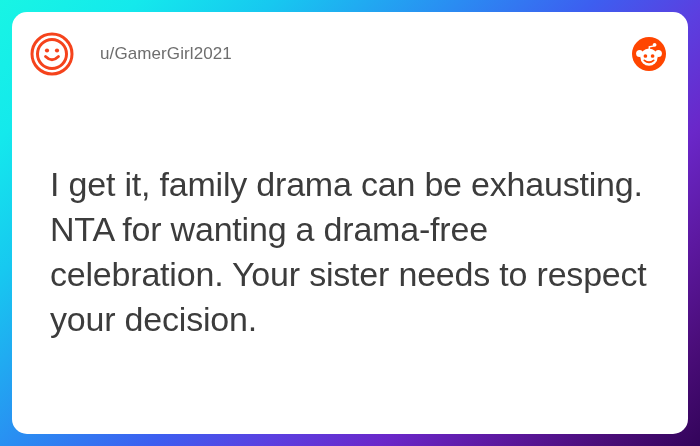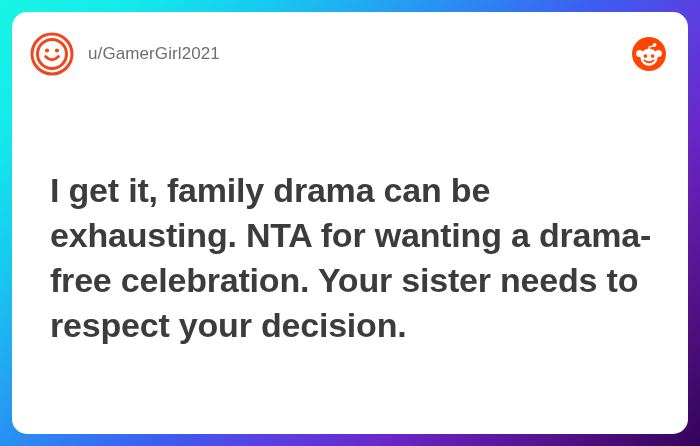--- a/index.html
+++ b/index.html
@@ -65,21 +65,21 @@
   }
 
   .avatar {
     width: 44px;
     height: 44px;
     flex: 0 0 44px;
     display: block;
   }
 
   .username {
-    margin-left: 14px;
+    margin-left: 26px;
     font-size: 17px;
     color: #6e6e6e;
     letter-spacing: 0.1px;
     white-space: nowrap;
     font-family: "Liberation Sans", sans-serif;
   }
 
   .header-spacer {
     flex: 1 1 auto;
   }
@@ -88,28 +88,28 @@
     width: 34px;
     height: 34px;
     flex: 0 0 34px;
     display: block;
   }
 
   
   .comment-body {
     position: absolute;
     left: 38px;
-    top: 156px;
+    top: 150px;
     width: 606px;
     font-size: 34px;
     line-height: 45px;
     color: #3c3c3c;
     letter-spacing: -0.2px;
     font-family: "Liberation Sans", sans-serif;
-    font-weight: 700;
+    font-weight: 400;
     white-space: pre-wrap;
     word-wrap: break-word;
   }
 </style>
 </head>
 <body>
 
 <div id="backdrop">
 
   <div id="card">

